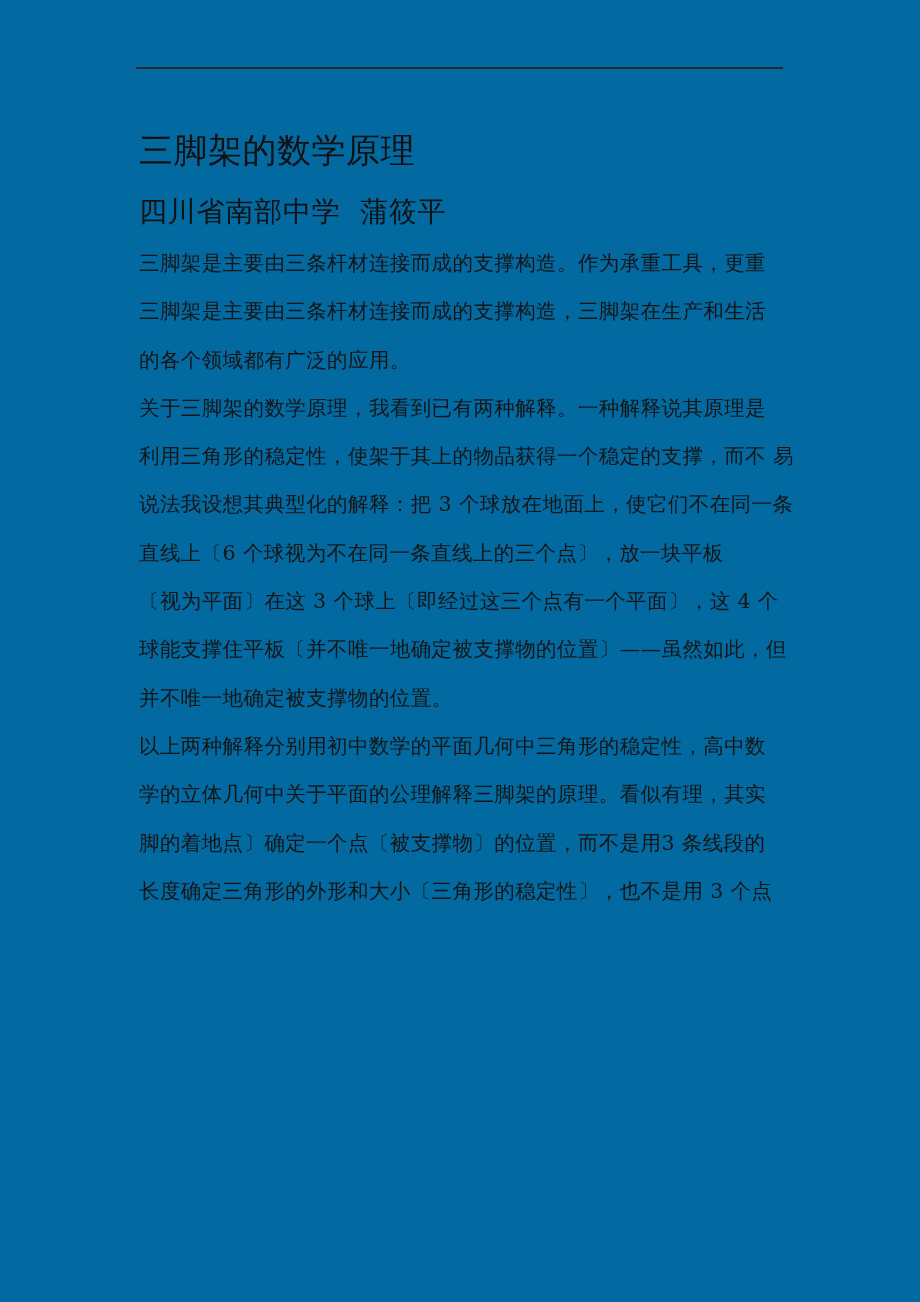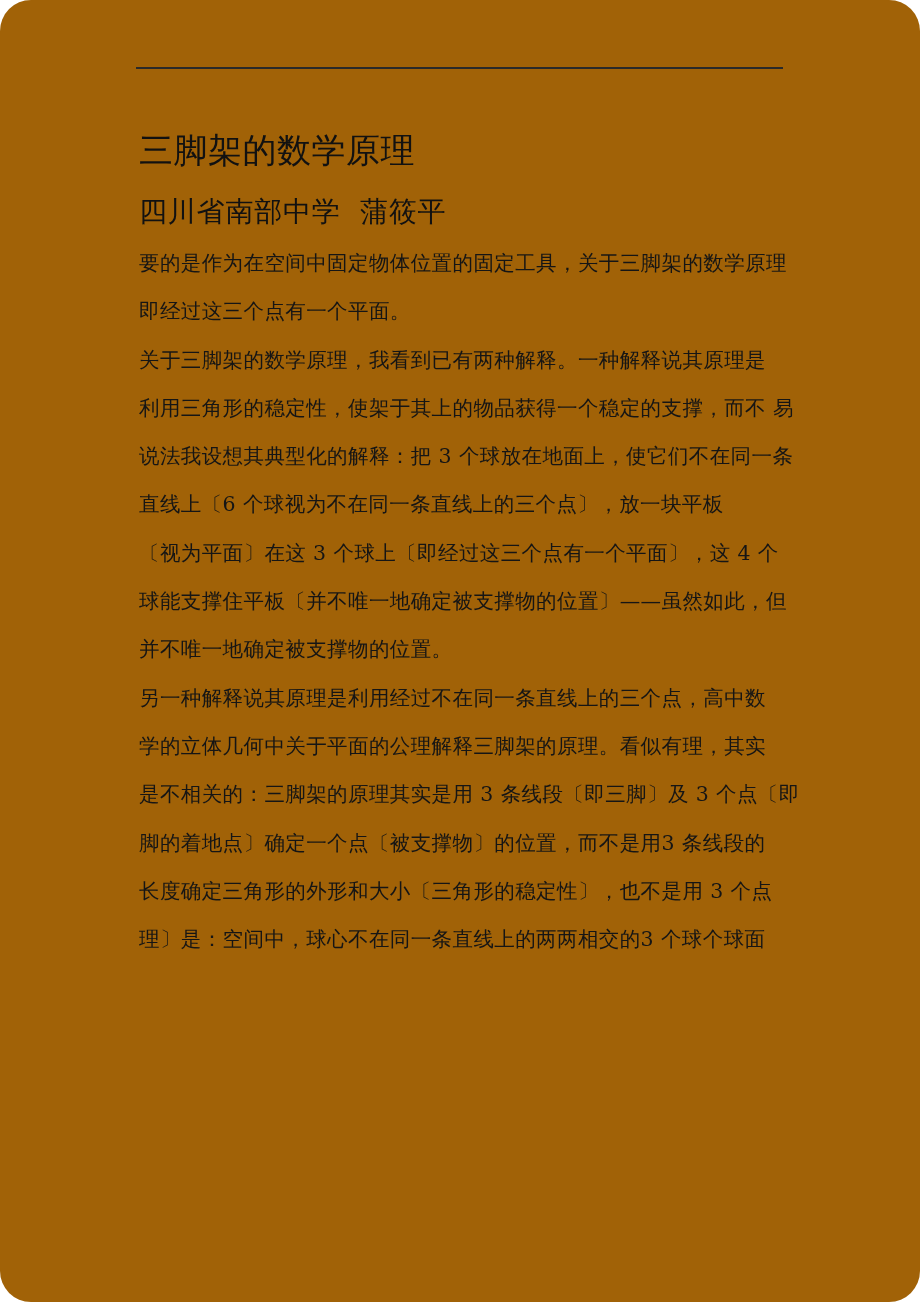--- a/index.html
+++ b/index.html
@@ -12,22 +12,21 @@
       height: 1302px;
       position: relative;
       overflow: hidden;
       font-family: "DejaVu Serif", "Liberation Serif", serif;
       color: #111111;
     }
     .page {
       position: absolute;
       left: 0; top: 0;
       width: 920px; height: 1302px;
-      background: #a16207;
-      border-radius: 31px;
+      background: #0369a1;
     }
     .header-rule {
       position: absolute;
       left: 136px;
       top: 67px;
       width: 647px;
       height: 0;
       border-top: 2px solid #2a2a2a;
     }
     .doc-title {
@@ -77,37 +76,36 @@
 
   <div class="header-rule"></div>
 
   <h1 class="doc-title">三脚架的数学原理</h1>
 
   <p class="doc-byline">四川省南部中学  蒲筱平</p>
 
   <div class="body-text">
 
     <div class="paragraph">
-      <span class="line">要的是作为在空间中固定物体位置的固定工具，关于三脚架的数学原理</span>
-      <span class="line">即经过这三个点有一个平面。</span>
+      <span class="line">三脚架是主要由三条杆材连接而成的支撑构造。作为承重工具，更重</span>
+      <span class="line">三脚架是主要由三条杆材连接而成的支撑构造，三脚架在生产和生活</span>
+      <span class="line">的各个领域都有广泛的应用。</span>
     </div>
 
     <div class="paragraph">
       <span class="line">关于三脚架的数学原理，我看到已有两种解释。一种解释说其原理是</span>
       <span class="line">利用三角形的稳定性，使架于其上的物品获得一个稳定的支撑，而不 易</span>
       <span class="line">说法我设想其典型化的解释：把 3 个球放在地面上，使它们不在同一条</span>
       <span class="line">直线上〔6 个球视为不在同一条直线上的三个点〕，放一块平板</span>
       <span class="line">〔视为平面〕在这 3 个球上〔即经过这三个点有一个平面〕，这 4 个</span>
       <span class="line">球能支撑住平板〔并不唯一地确定被支撑物的位置〕——虽然如此，但</span>
       <span class="line">并不唯一地确定被支撑物的位置。</span>
     </div>
 
     <div class="paragraph">
-      <span class="line">另一种解释说其原理是利用经过不在同一条直线上的三个点，高中数</span>
+      <span class="line">以上两种解释分别用初中数学的平面几何中三角形的稳定性，高中数</span>
       <span class="line">学的立体几何中关于平面的公理解释三脚架的原理。看似有理，其实</span>
-      <span class="line">是不相关的：三脚架的原理其实是用 3 条线段〔即三脚〕及 3 个点〔即</span>
       <span class="line">脚的着地点〕确定一个点〔被支撑物〕的位置，而不是用3 条线段的</span>
       <span class="line">长度确定三角形的外形和大小〔三角形的稳定性〕，也不是用 3 个点</span>
-      <span class="line">理〕是：空间中，球心不在同一条直线上的两两相交的3 个球个球面</span>
     </div>
 
   </div>
 </div>
 
 </body></html>

